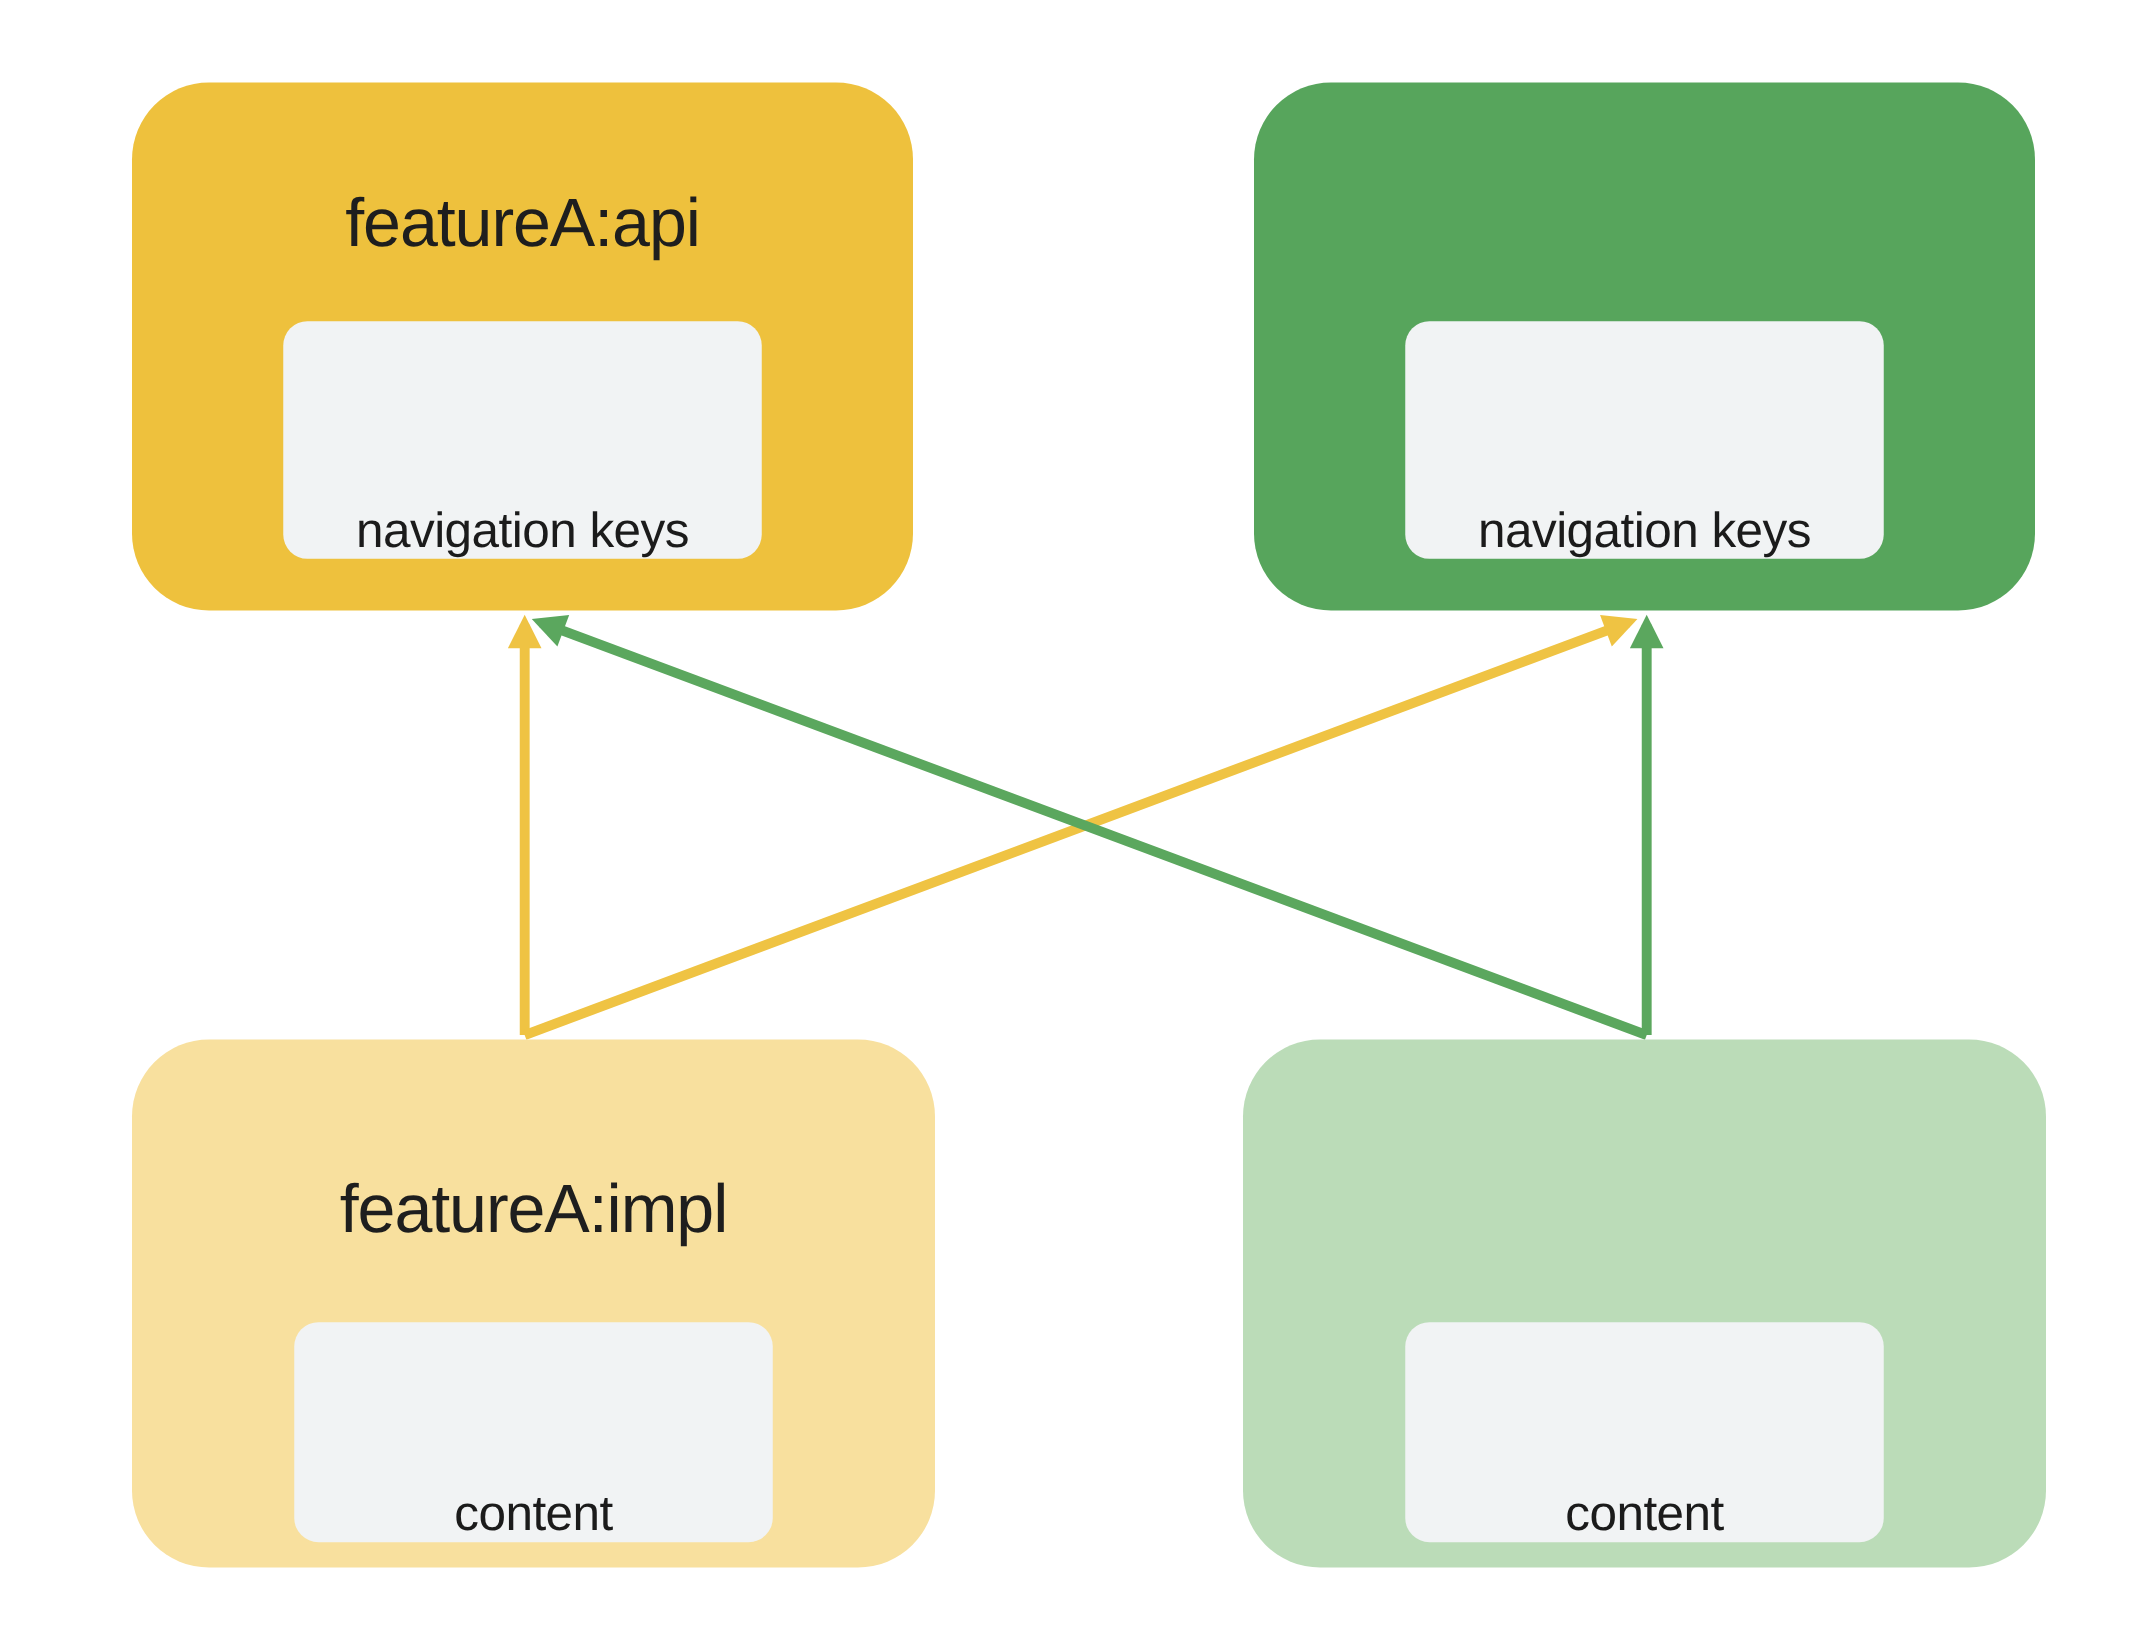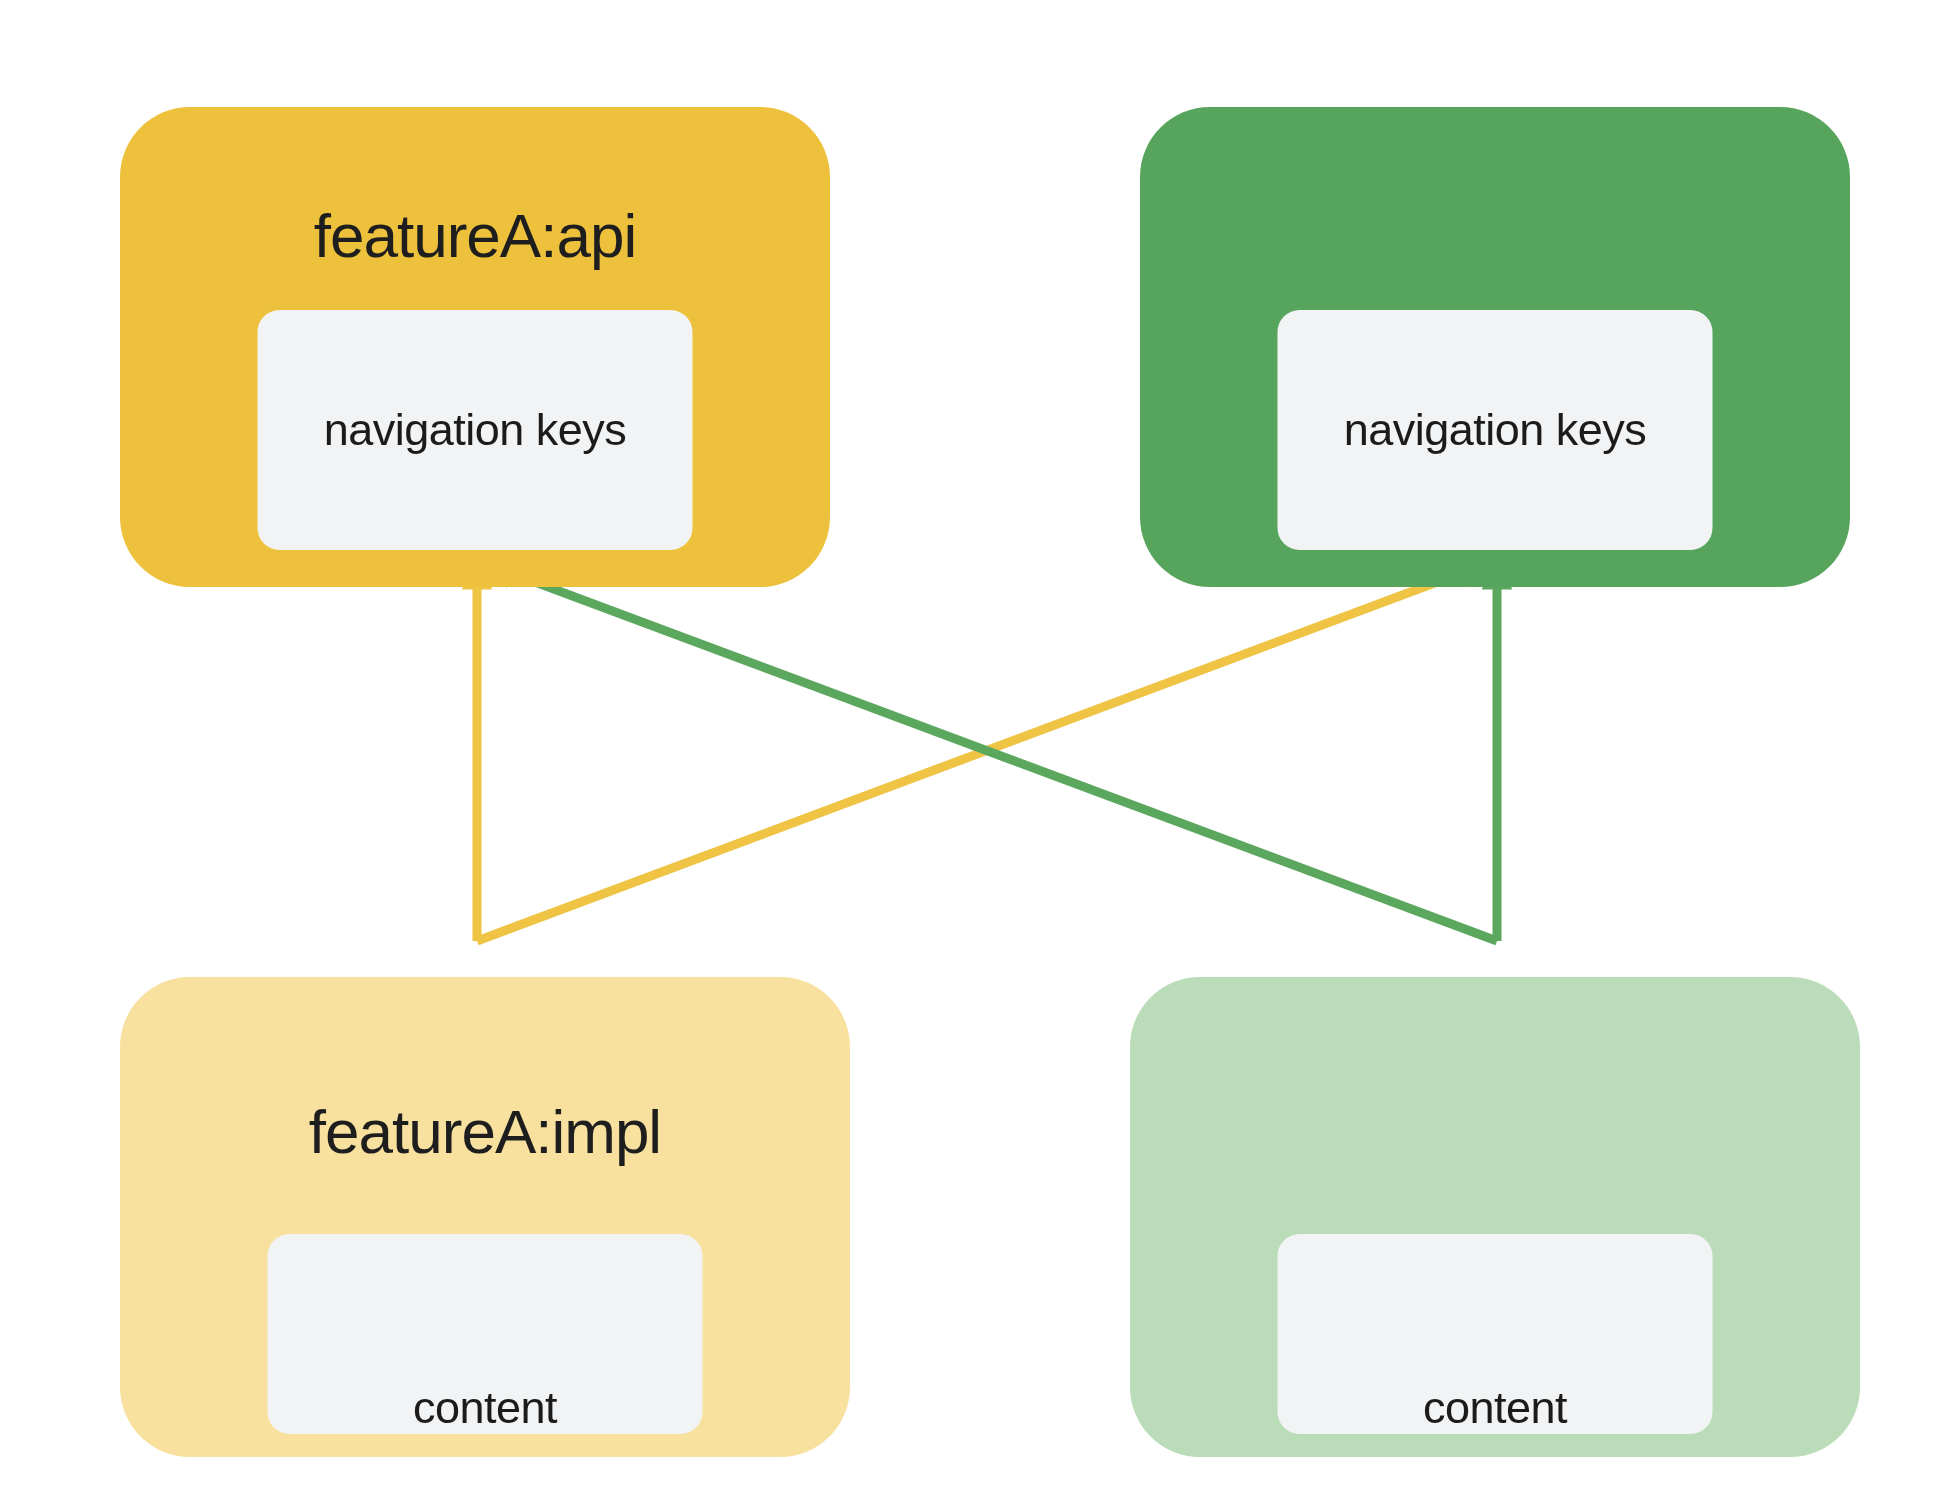--- a/index.html
+++ b/index.html
@@ -11,21 +11,20 @@
     position: relative;
     width: 1940px;
     height: 1500px;
     background: #ffffff;
     font-family: "Liberation Sans", sans-serif;
     overflow: hidden;
   }
   .node {
     position: absolute;
     border-radius: 70px;
-    margin-top: 32px;
   }
   .node-title {
     position: absolute;
     left: 0;
     right: 0;
     text-align: center;
     font-size: 62px;
     line-height: 68px;
     letter-spacing: -1px;
     color: #1e1e1e;
@@ -37,21 +36,21 @@
     position: absolute;
     left: 50%;
     transform: translateX(-50%);
     width: 435px;
     background: #F1F3F4;
     border-radius: 22px;
     display: flex;
     align-items: center;
     justify-content: center;
   }
-  .node--api .inner-box { top: 203px; height: 240px; }
+  .node--api .inner-box { top: 217px; height: 216px; align-items: flex-end; }
   .node--impl .inner-box { top: 257px; height: 200px; align-items: flex-end; }
   .inner-label {
     font-size: 45px;
     letter-spacing: -0.5px;
     font-weight: 500;
     color: #1b1b1b;
     white-space: nowrap;
   }
   
   .node--a-api  { left: 120px;  top: 75px;  width: 710px; height: 480px; }

